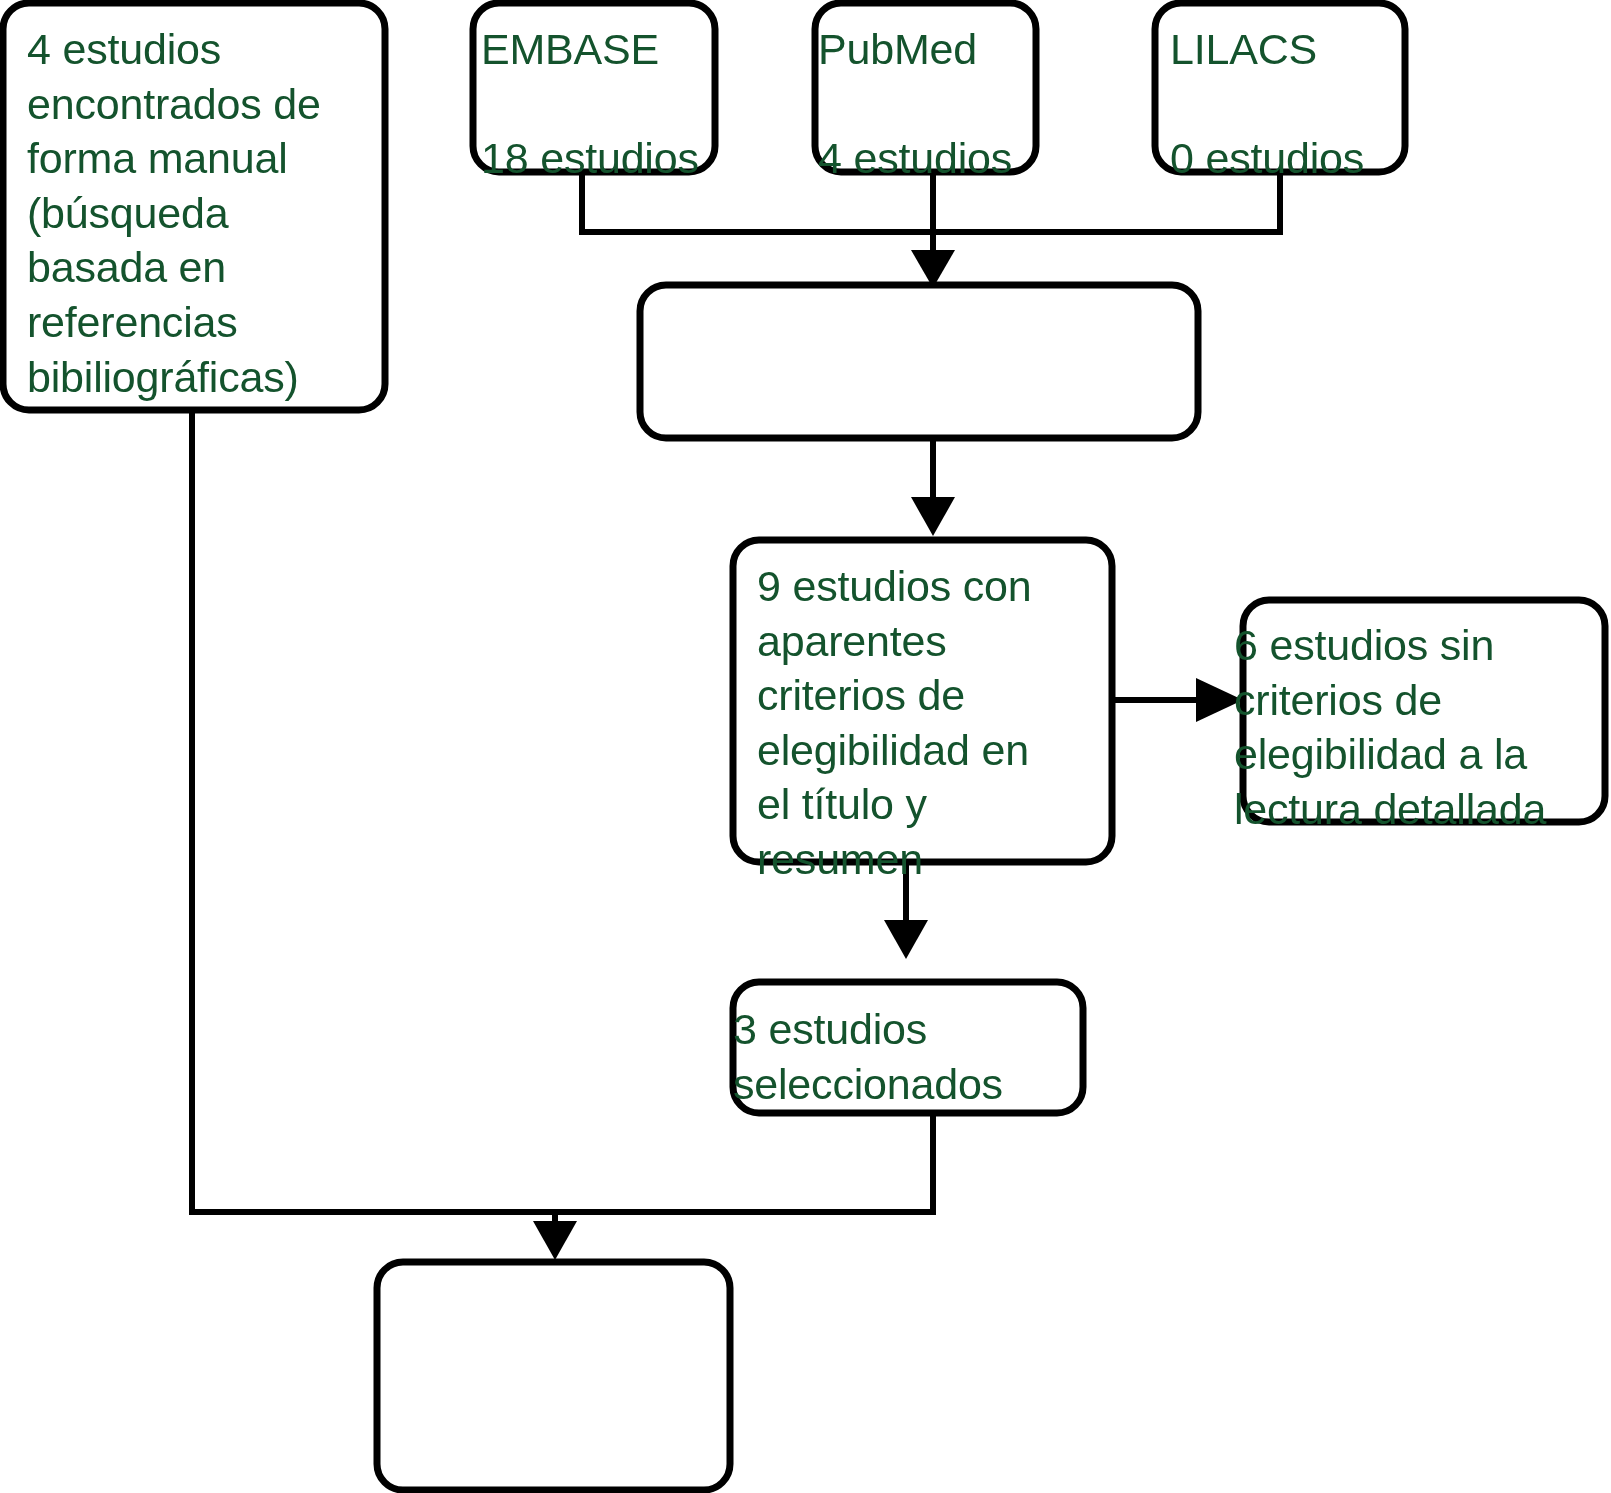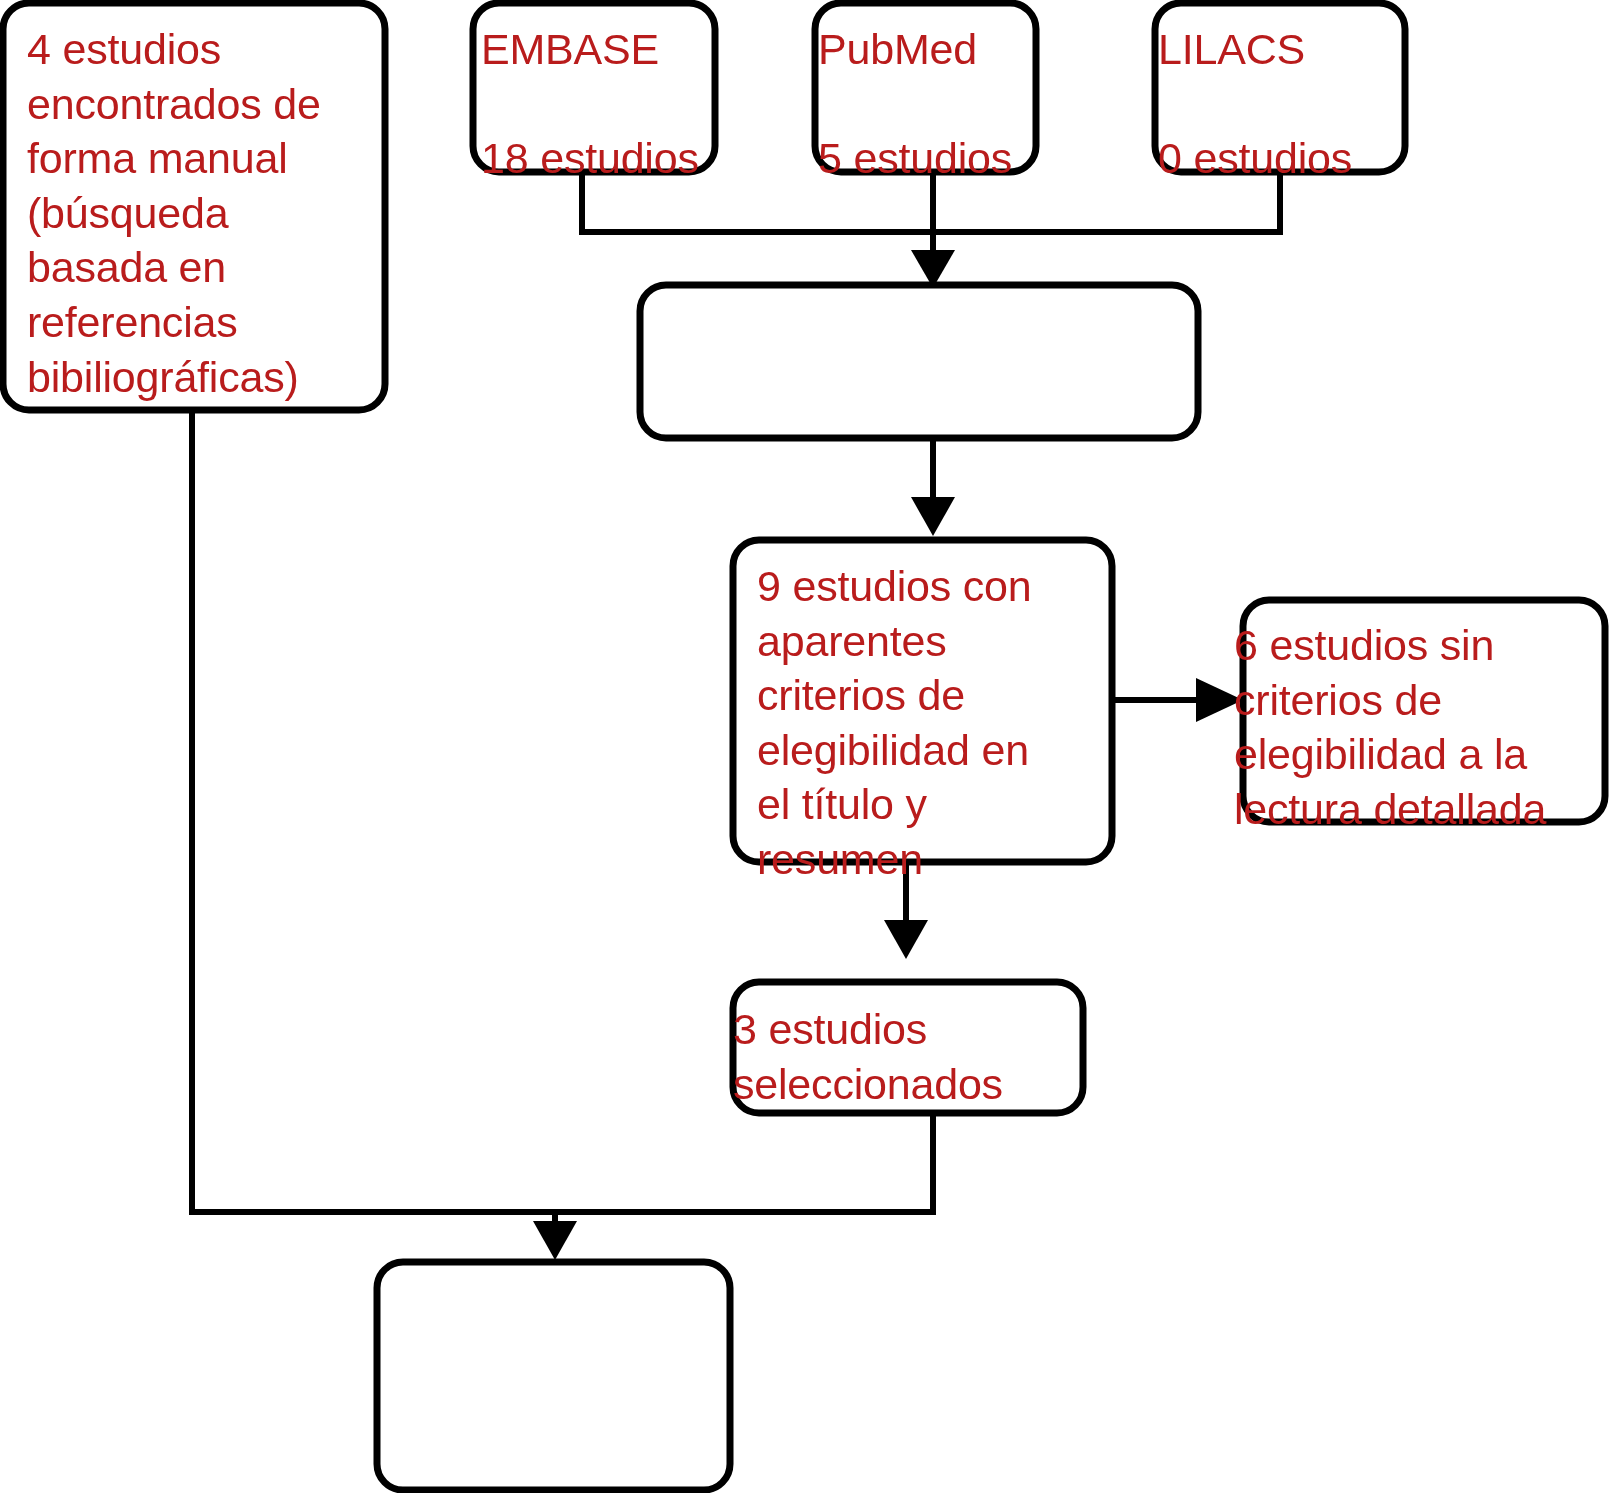--- a/index.html
+++ b/index.html
@@ -36,21 +36,21 @@
   }
   .arrow-head {
     fill: #000000;
     stroke: none;
   }
   .node-text {
     position: absolute;
     font-family: "Liberation Sans", sans-serif;
     font-size: 43px;
     line-height: 1.27;
-    color: #b91c1c;
+    color: #14532d;
     white-space: pre-line;
     pointer-events: none;
     letter-spacing: -0.2px;
   }
 </style>
 </head>
 <body>
 
 <div id="flow-root">
 
@@ -117,23 +117,23 @@
 basada en
 referencias
 bibiliográficas)</div>
 
   <div class="node-text" style="left:481px; top:22px; width:230px;">EMBASE
 
 18 estudios</div>
 
   <div class="node-text" style="left:818px; top:22px; width:215px;">PubMed
 
-5 estudios</div>
+4 estudios</div>
 
-  <div class="node-text" style="left:1158px; top:22px; width:245px;">LILACS
+  <div class="node-text" style="left:1158px; top:22px; width:245px;padding-left:12px;">LILACS
 
 0 estudios</div>
 
 
   <div class="node-text" style="left:757px; top:559px; width:350px;">9 estudios con
 aparentes
 criterios de
 elegibilidad en
 el título y
 resumen</div>

